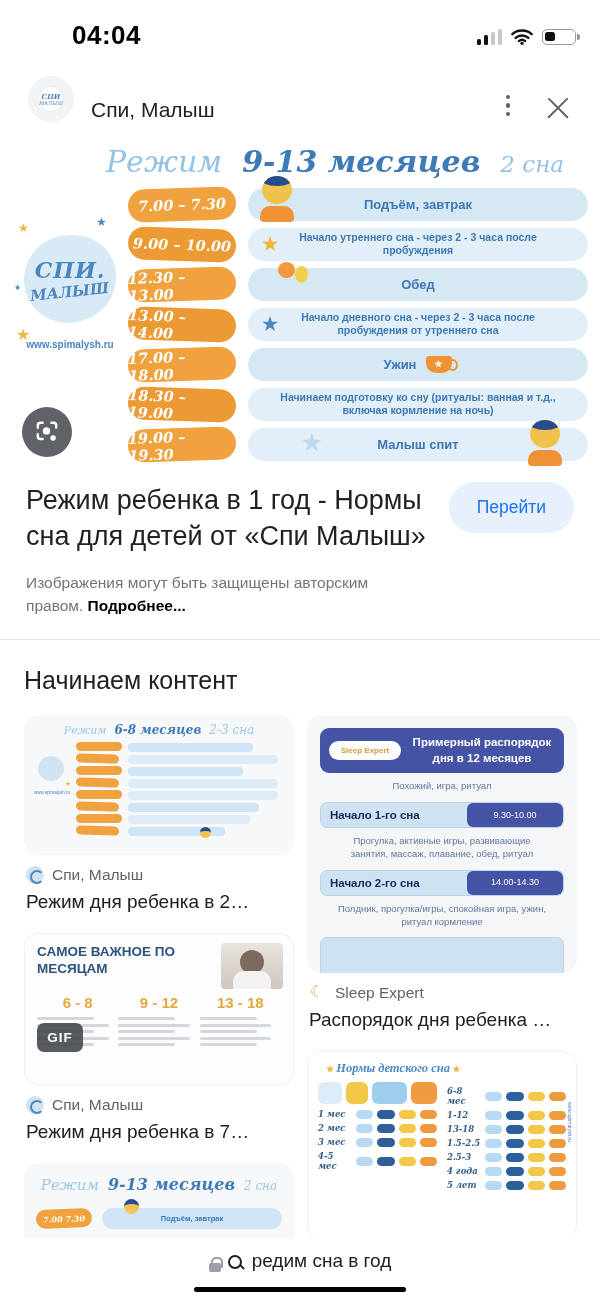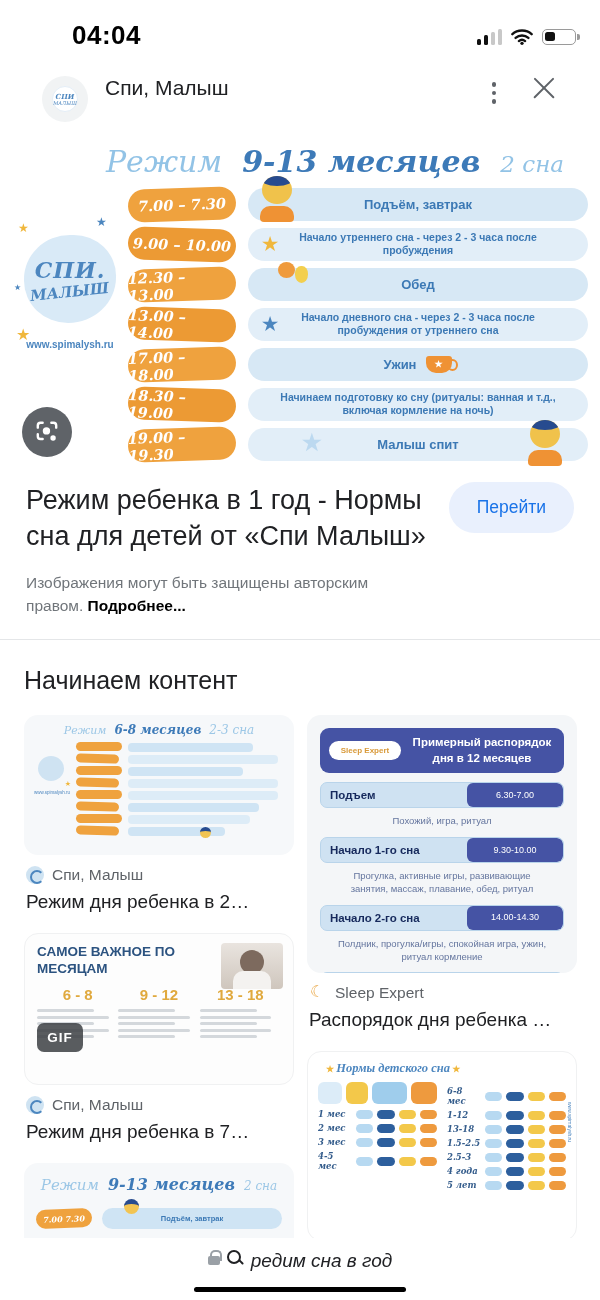--- a/index.html
+++ b/index.html
@@ -14,21 +14,21 @@
   .sb-time { position:absolute; left:72px; top:20px; font-size:26px; font-weight:700; letter-spacing:.5px; color:#000; }
   .sb-icons { position:absolute; right:24px; top:28px; display:flex; align-items:center; gap:9px; }
   .cell-bars { display:flex; align-items:flex-end; gap:2.5px; height:16px; }
   .cell-bars i { display:block; width:4.5px; border-radius:1.5px; background:#111; }
   .cell-bars i:nth-child(1){height:6px;} .cell-bars i:nth-child(2){height:10px;}
   .cell-bars i:nth-child(3){height:13px;background:#c8c8c8;} .cell-bars i:nth-child(4){height:16px;background:#c8c8c8;}
   .battery { position:relative; width:34px; height:16px; border:1.5px solid #9a9a9a; border-radius:5px; }
   .battery .fill { position:absolute; left:2px; top:2px; width:10px; height:9px; background:#111; border-radius:2.5px; }
   .battery .nub { position:absolute; right:-5px; top:4.5px; width:3px; height:6px; background:#9a9a9a; border-radius:0 2px 2px 0; }
   
-  .viewer-header { display:flex; align-items:flex-start; padding:14px 42px 10px; }
+  .viewer-header { display:flex; align-items:flex-end; padding:14px 28px 10px; }
   .avatar { width:46px; height:46px; border-radius:50%; background:#f1f3f4; display:flex; align-items:center; justify-content:center; }
   .avatar .mini-logo { width:26px; height:26px; border-radius:50%; background:#fff; border:1px solid #e4eef7;
     display:flex; flex-direction:column; align-items:center; justify-content:center; color:#4c86bf;
     font-family:"DejaVu Serif", serif; font-style:italic; }
   .avatar .mini-logo b { font-size:7px; line-height:7px; } .avatar .mini-logo s { font-size:5px; line-height:6px; text-decoration:none; }
   .vh-title { margin-left:17px; font-size:21px; color:#202124; flex:1; }
   .dots { display:flex; flex-direction:column; gap:4px; padding:6px 10px; margin-right:26px; cursor:pointer; }
   .dots i { width:4.5px; height:4.5px; border-radius:50%; background:#5f6368; }
   .close-x { width:26px; height:26px; position:relative; cursor:pointer; }
   .close-x:before, .close-x:after { content:""; position:absolute; left:-2px; top:11px; width:28px; height:2.4px; background:#5f6368; border-radius:2px; }
@@ -118,21 +118,21 @@
   .mini-bars i:nth-child(5){width:96%; background:#ddecf7;} .mini-bars i:nth-child(6){width:84%;}
   .mini-bars i:nth-child(7){width:78%; background:#ddecf7;} .mini-bars i:nth-child(8){width:62%;}
   .mini-baby { position:absolute; bottom:-2px; left:46%; width:11px; height:11px; background:#f2c452; border-radius:50%; border-top:4px solid #274b8f; }
   
   .t-slide { background:#fdfdfd; height:152px; padding:10px 12px; border:1px solid #f0f1f2; }
   .slide-head { width:150px; font-size:13.5px; font-weight:700; color:#2c5380; line-height:1.25; }
   .slide-photo { position:absolute; top:9px; right:10px; width:62px; height:46px; border-radius:4px;
     background:linear-gradient(180deg,#e9e4df,#cfc6bd); overflow:hidden; }
   .slide-photo:before { content:""; position:absolute; left:19px; top:7px; width:24px; height:24px; background:#7d6a5e; border-radius:50%; }
   .slide-photo:after { content:""; position:absolute; left:12px; top:28px; width:38px; height:22px; background:#f4f2f0; border-radius:10px 10px 0 0; }
-  .slide-cols { display:flex; margin-top:8px; }
+  .slide-cols { display:flex; margin-top:16px; }
   .slide-col { flex:1; }
   .slide-col b { display:block; text-align:center; color:#e0a93e; font-size:15px; margin-bottom:6px; }
   .slide-col i { display:block; height:3px; border-radius:2px; background:#d4d8dc; margin:3.5px 0; }
   .slide-col i:nth-child(odd){ width:88%; } .slide-col i:nth-child(even){ width:70%; }
   .gif-badge { position:absolute; left:12px; bottom:32px; width:46px; height:29px; background:rgba(60,64,67,.85);
     border-radius:7px; color:#fff; font-weight:700; font-size:13.5px; display:flex; align-items:center; justify-content:center; letter-spacing:1px; }
   
   .t-se { background:#f4f6f8; height:258px; padding:13px 13px; }
   .se-head { background:#4553a4; border-radius:9px; padding:7px 9px; display:flex; align-items:center; gap:8px; }
   .se-oval { background:#fff; border-radius:10px; width:72px; height:19px; flex:none; display:flex; align-items:center; justify-content:center;
@@ -164,21 +164,21 @@
   .cut-head { display:flex; justify-content:center; gap:9px; align-items:baseline; font-family:"DejaVu Serif", serif; font-style:italic; }
   .ch-script { font-size:15px; color:#9cc7e6; } .ch-age { font-size:16px; font-weight:700; color:#3d7ab8; } .ch-naps { font-size:12px; color:#9cc7e6; }
   .cut-row { display:flex; gap:10px; margin-top:14px; align-items:center; }
   .cut-pill { width:56px; height:19px; flex:none; background:#efa23e; border-radius:10px; color:#fff;
     font-family:"DejaVu Serif", serif; font-style:italic; font-weight:700; font-size:8px; display:flex; align-items:center; justify-content:center; transform:rotate(-2deg); }
   .cut-bar { flex:1; height:21px; background:#cfe4f4; border-radius:11px; position:relative;
     display:flex; align-items:center; justify-content:center; color:#3c79b5; font-size:7.5px; font-weight:700; }
   .cut-baby { position:absolute; left:22px; top:-9px; width:15px; height:15px; background:#f2c452; border-radius:50%; border-top:5px solid #274b8f; }
   
   .bottom-bar { position:absolute; left:0; right:0; bottom:0; height:62px; background:#fff; }
-  .query-row { display:flex; align-items:flex-start; justify-content:center; gap:7px; padding-top:12px; cursor:pointer;font-style:italic; }
+  .query-row { display:flex; align-items:flex-end; justify-content:center; gap:7px; padding-top:12px; cursor:pointer; }
   .lock-icon { position:relative; width:12px; height:15px; }
   .lock-icon:before { content:""; position:absolute; left:2px; top:0; width:8px; height:9px; border:2px solid #9aa0a6; border-bottom:none; border-radius:5px 5px 0 0; }
   .lock-icon:after { content:""; position:absolute; left:0; top:6px; width:12px; height:9px; background:#9aa0a6; border-radius:2px; }
   .search-icon { position:relative; width:17px; height:17px; }
   .search-icon:before { content:""; position:absolute; left:0; top:0; width:10px; height:10px; border:2.2px solid #202124; border-radius:50%; }
   .search-icon:after { content:""; position:absolute; left:11px; top:11px; width:6px; height:2.4px; background:#202124; border-radius:2px; transform:rotate(45deg); }
   .query-text { font-size:19px; color:#202124; }
   .home-indicator { position:absolute; left:50%; bottom:8px; transform:translateX(-50%); width:212px; height:5.5px; background:#000; border-radius:3px; }
 </style>
 </head>
@@ -436,24 +436,20 @@
       </div>
 
       <div class="col">
 
         <div class="card">
           <div class="thumb t-se">
             <div class="se-head">
               <div class="se-oval">Sleep Expert</div>
               <div class="se-title">Примерный распорядок дня в 12 месяцев</div>
             </div>
-            <div class="se-row">
-              <span class="lbl">Подъем</span>
-              <span class="chip">6.30-7.00</span>
-            </div>
             <div class="se-note">Похожий, игра, ритуал</div>
             <div class="se-row">
               <span class="lbl">Начало 1-го сна</span>
               <span class="chip">9.30-10.00</span>
             </div>
             <div class="se-note">Прогулка, активные игры, развивающие занятия, массаж, плавание, обед, ритуал</div>
             <div class="se-row">
               <span class="lbl">Начало 2-го сна</span>
               <span class="chip">14.00-14.30</span>
             </div>

